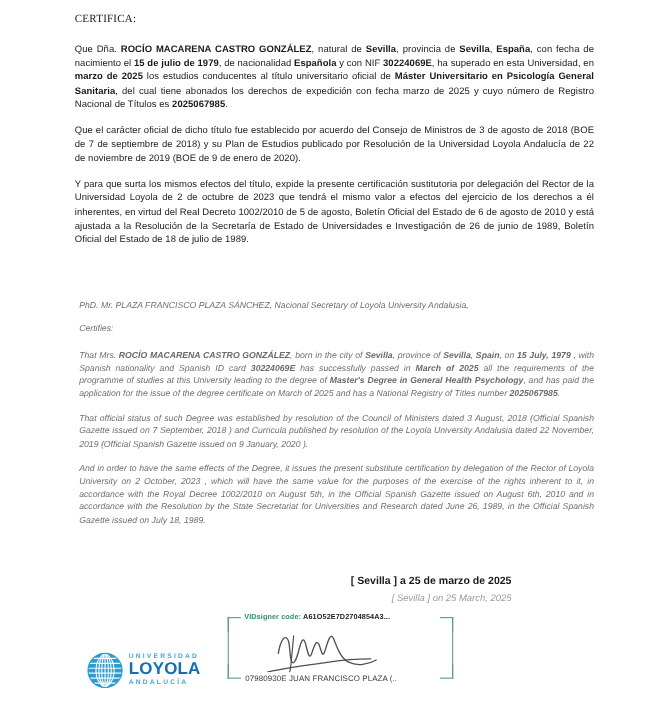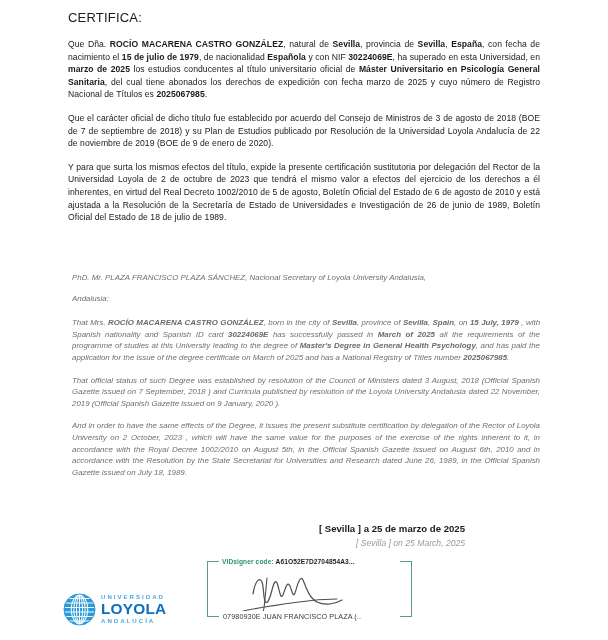--- a/index.html
+++ b/index.html
@@ -22,25 +22,26 @@
   }
 
   
   .es-wrap {
     position: absolute;
     left: 68px;
     top: 12px;
     width: 472px;
   }
   .heading {
-    font-size: 13px;
+    font-size: 10px;
     color: #1a1a1a;
     letter-spacing: 0.2px;
     margin: 0 0 14px 0;
     line-height: 12px;
+    font-family: Liberation Serif, serif;
   }
   p.es {
     font-size: 8.6px;
     line-height: 12.6px;
     color: #1a1a1a;
     text-align: justify;
     margin: 0 0 11px 0;
     letter-spacing: 0.05px;
   }
   p.es b { font-weight: bold; }
@@ -159,21 +160,21 @@
     position: absolute;
     left: 30px;
     top: 12px;
     width: 150px;
     height: 48px;
   }
 
   
   .logo {
     position: absolute;
-    left: 63px;
+    left: 79px;
     top: 589px;
     width: 120px;
     height: 42px;
   }
   .logo-globe {
     position: absolute;
     left: 0;
     top: 4px;
     width: 33px;
     height: 33px;
@@ -223,21 +224,21 @@
     <p class="es">Que el carácter oficial de dicho título fue establecido por acuerdo del Consejo de Ministros de 3 de agosto de 2018 (BOE de 7 de septiembre de 2018) y su Plan de Estudios publicado por Resolución de la Universidad Loyola Andalucía de 22 de noviembre de 2019 (BOE de 9 de enero de 2020).</p>
 
     <p class="es">Y para que surta los mismos efectos del título, expide la presente certificación sustitutoria por delegación del Rector de la Universidad Loyola de 2 de octubre de 2023 que tendrá el mismo valor a efectos del ejercicio de los derechos a él inherentes, en virtud del Real Decreto 1002/2010 de 5 de agosto, Boletín Oficial del Estado de 6 de agosto de 2010 y está ajustada a la Resolución de la Secretaría de Estado de Universidades e Investigación de 26 de junio de 1989, Boletín Oficial del Estado de 18 de julio de 1989.</p>
 
   </div>
 
   <div class="en-wrap">
 
     <p class="en tight"><span>PhD. Mr. </span><span>PLAZA FRANCISCO PLAZA SÁNCHEZ</span><span>, Nacional Secretary of Loyola University Andalusia,</span></p>
 
-    <p class="en lead">Andalusia:</p>
+    <p class="en lead">Certifies:</p>
 
     <p class="en"><span>That Mrs. </span><b>ROCÍO MACARENA CASTRO GONZÁLEZ</b><span>, born in the city of </span><b>Sevilla</b><span>, province of </span><b>Sevilla</b><span>, </span><b>Spain</b><span>, on </span><b>15 July, 1979</b><span> , with Spanish nationality and Spanish ID card </span><b>30224069E</b><span> has successfully passed in </span><b>March of 2025</b><span> all the requirements of the programme of studies at this University leading to the degree of </span><b>Master's Degree in General Health Psychology</b><span>, and has paid the application for the issue of the degree certificate on March of 2025 and has a National Registry of Titles number </span><b>2025067985</b><span>.</span></p>
 
     <p class="en">That official status of such Degree was established by resolution of the Council of Ministers dated 3 August, 2018 (Official Spanish Gazette issued on 7 September, 2018 ) and Curricula published by resolution of the Loyola University Andalusia dated 22 November, 2019 (Official Spanish Gazette issued on 9 January, 2020 ).</p>
 
     <p class="en">And in order to have the same effects of the Degree, it issues the present substitute certification by delegation of the Rector of Loyola University on 2 October, 2023 , which will have the same value for the purposes of the exercise of the rights inherent to it, in accordance with the Royal Decree 1002/2010 on August 5th, in the Official Spanish Gazette issued on August 6th, 2010 and in accordance with the Resolution by the State Secretariat for Universities and Research dated June 26, 1989, in the Official Spanish Gazette issued on July 18, 1989.</p>
 
   </div>
 
   <div class="date-block">

